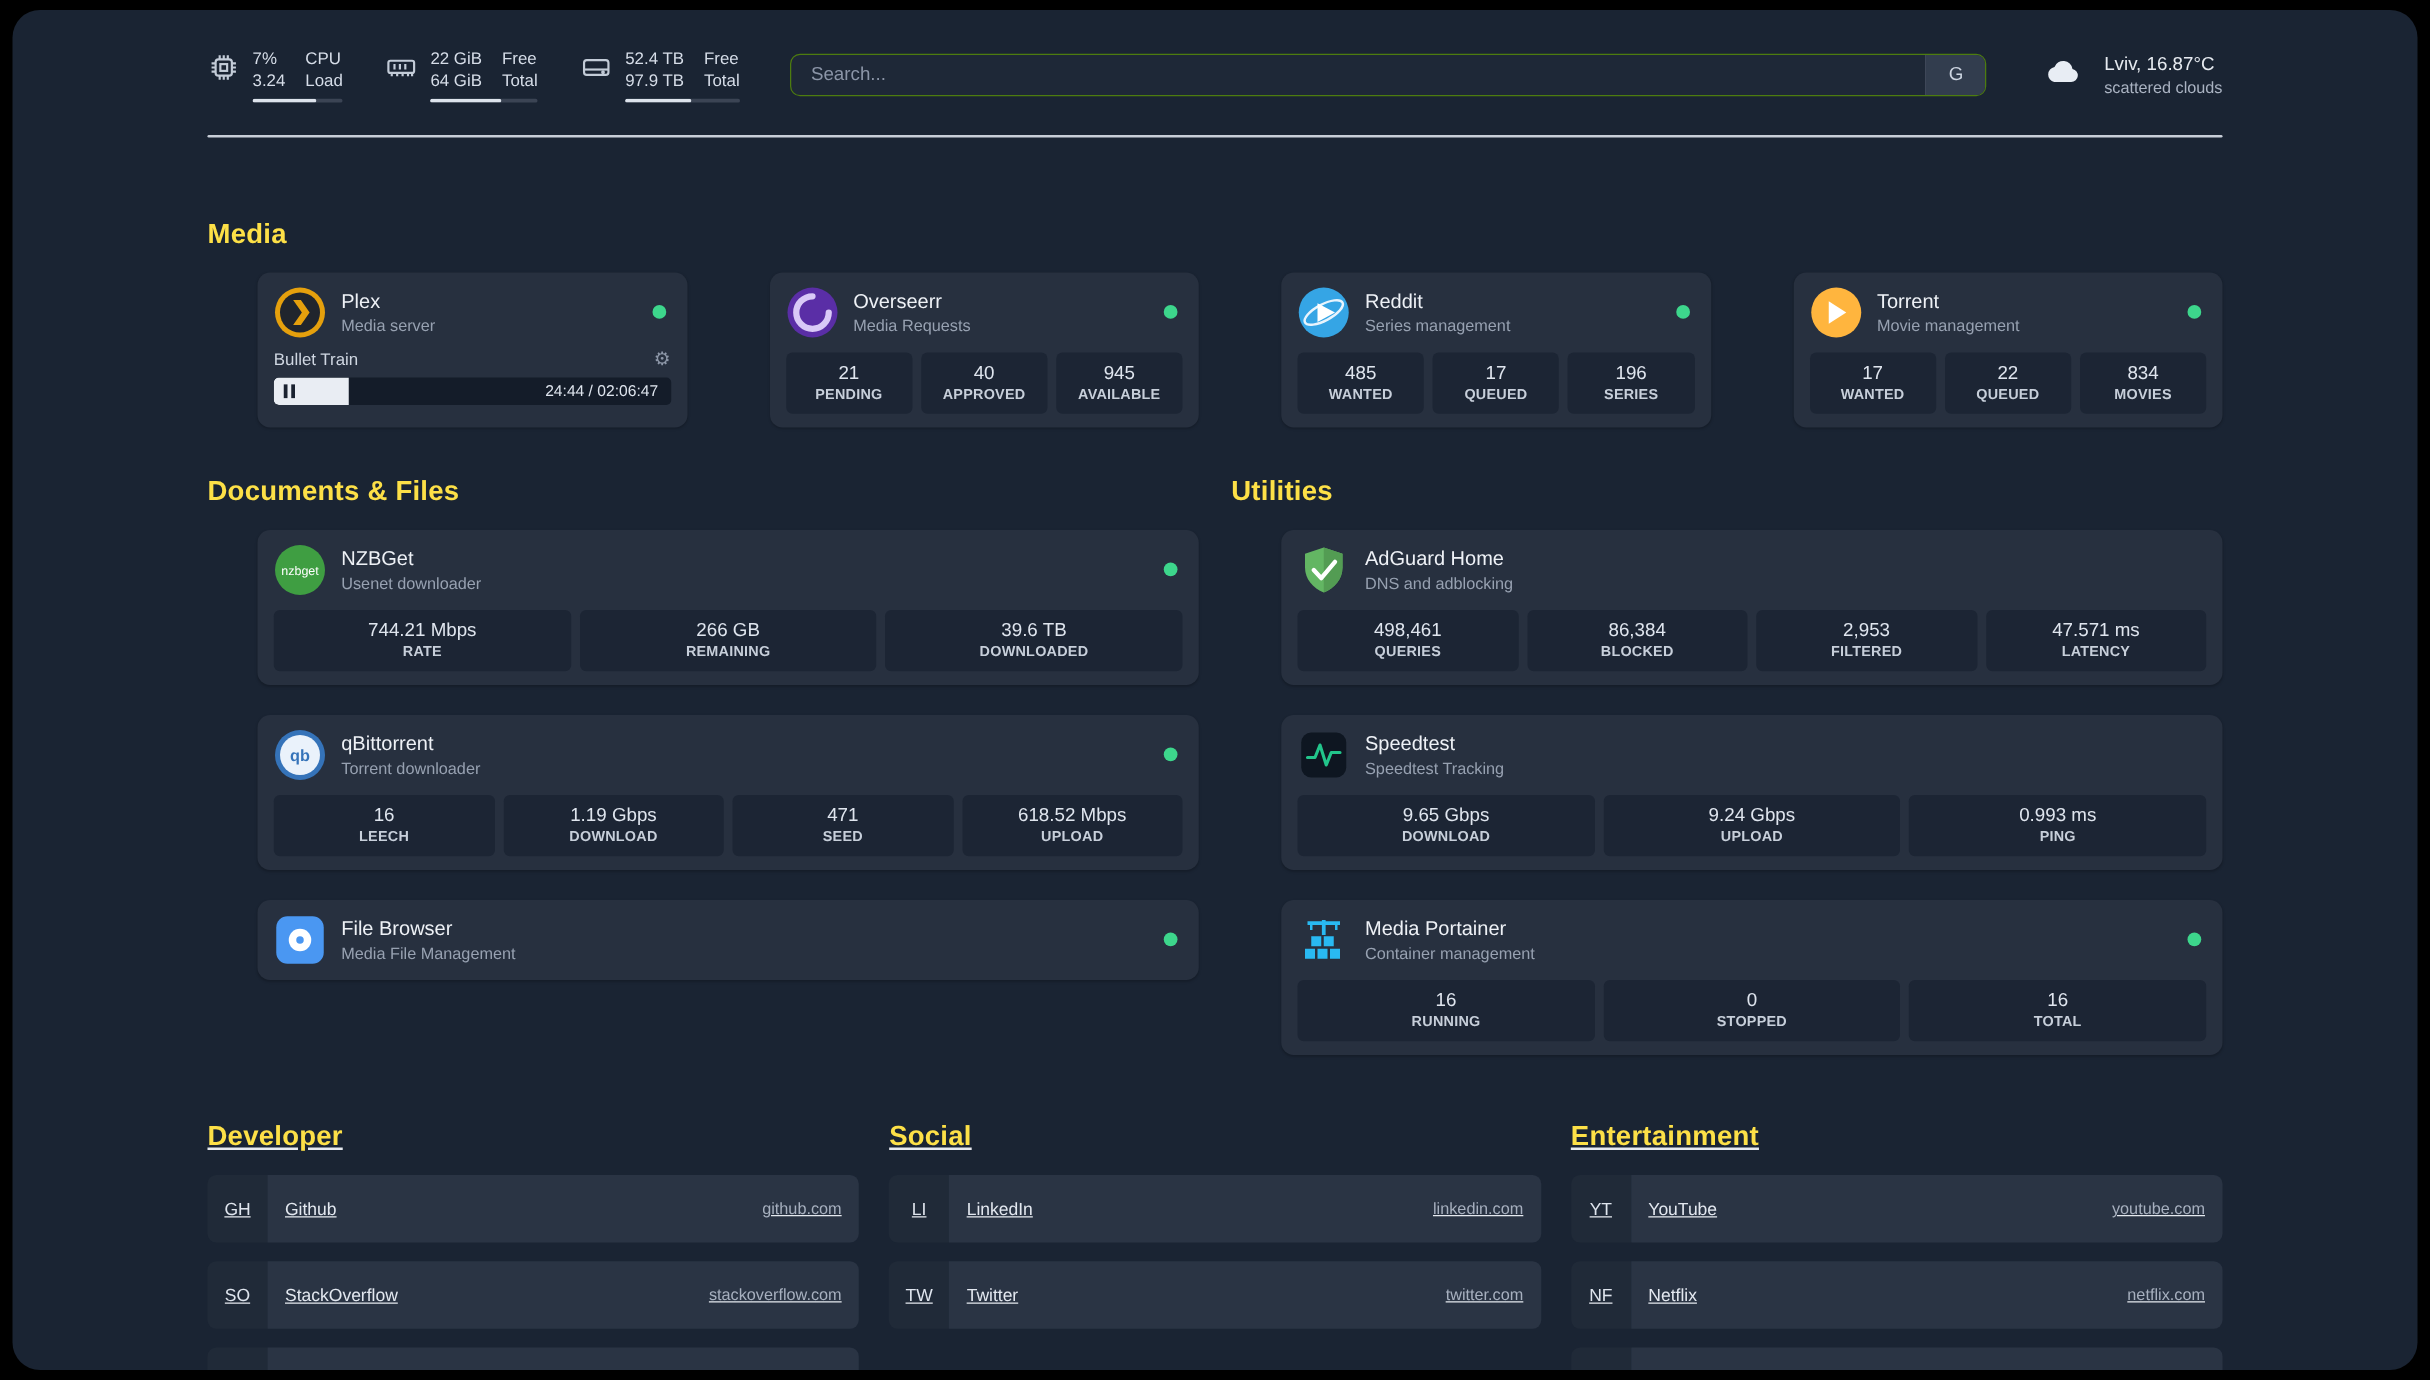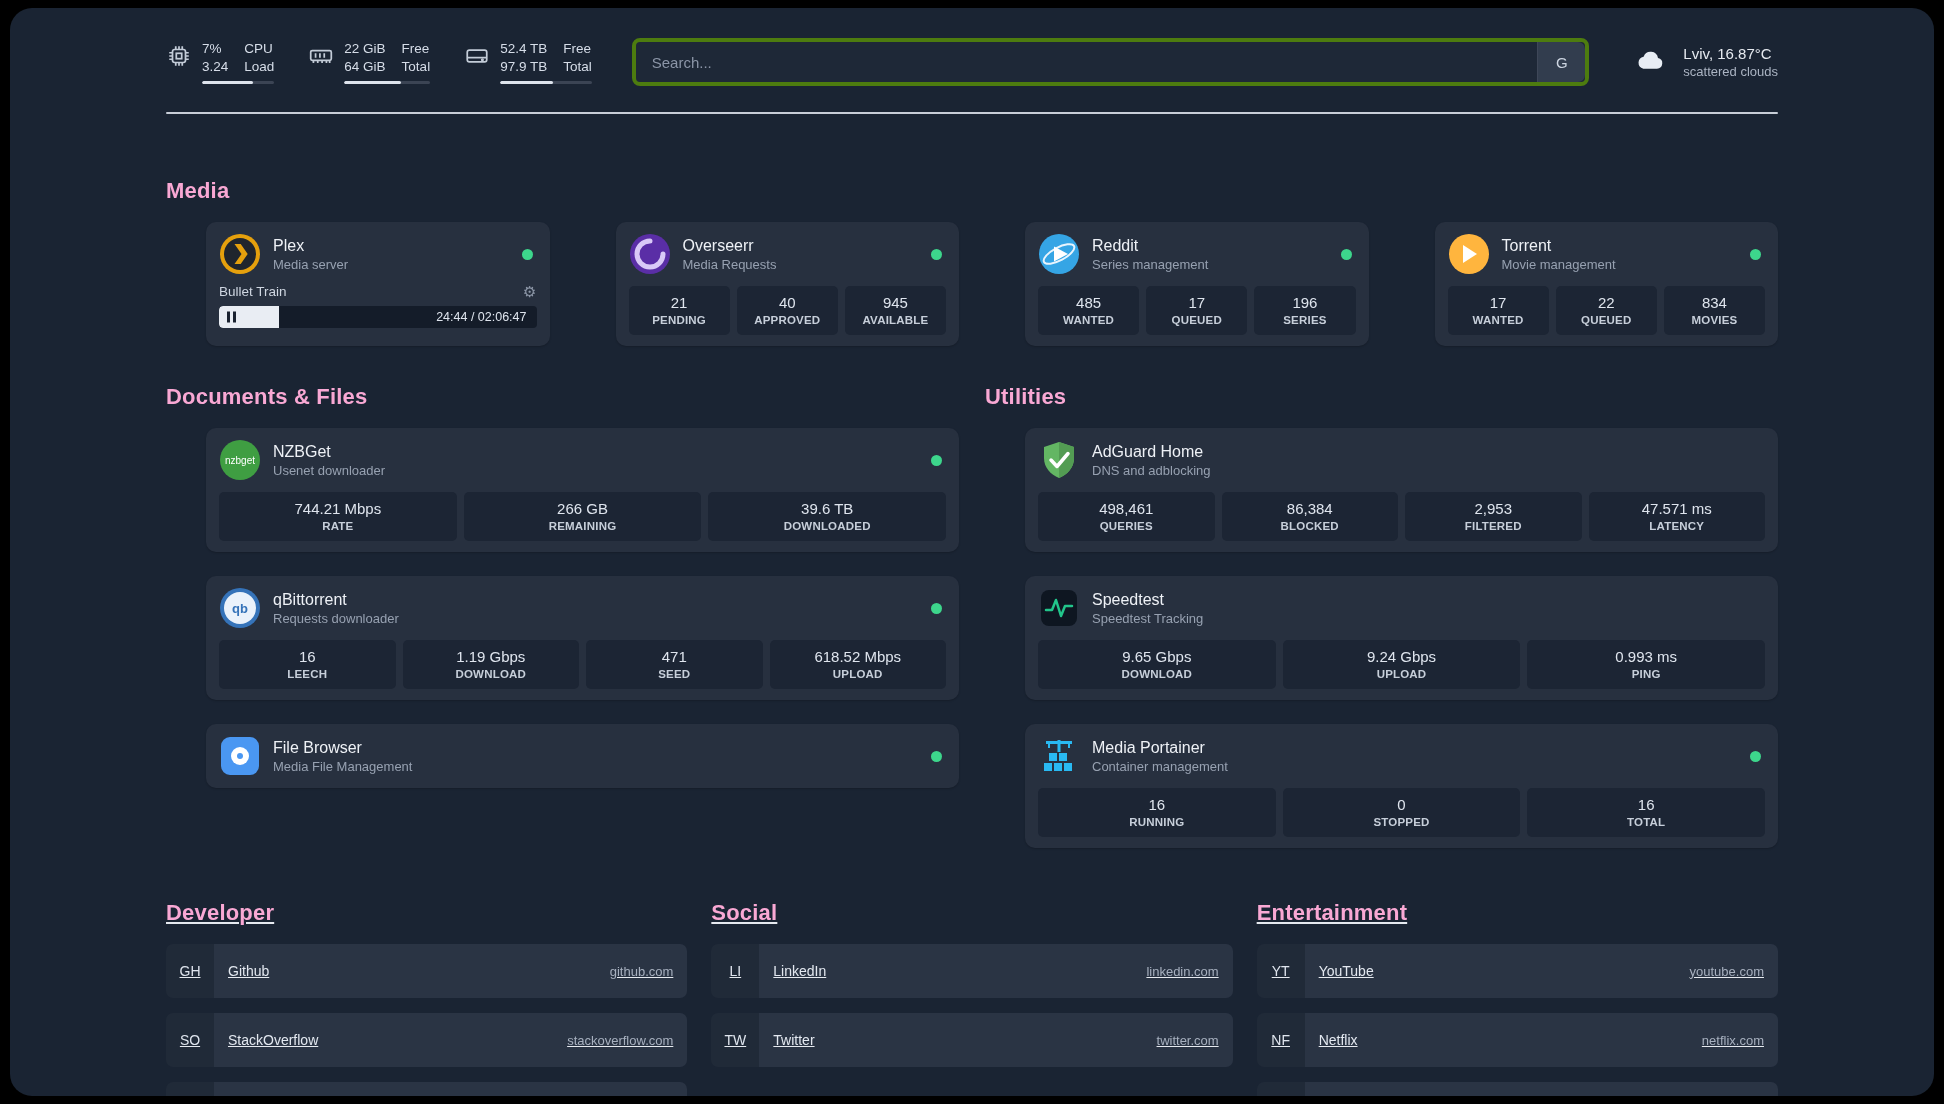--- a/index.html
+++ b/index.html
@@ -10,33 +10,33 @@
   
   .topbar { display:flex; align-items:center; margin-top:30px; }
   .resources { display:flex; gap:34px; align-items:flex-start; }
   .resource { display:flex; gap:10px; align-items:flex-start; }
   .res-icon { margin-top:3px; opacity:.95; }
   .res-cols { display:flex; gap:16px; }
   .res-col { display:flex; flex-direction:column; font-size:13.5px; line-height:1.32; color:#d6dde8; }
   .res-bar { height:3px; background:#3b4454; border-radius:2px; margin-top:5px; overflow:hidden; }
   .res-fill { display:block; height:100%; background:#dde3ec; border-radius:2px; }
 
-  .search { flex:1; margin:0 40px; height:48px; position:relative; border:4px solid #4d7c0f; border-radius:8px; background:rgba(255,255,255,.02); }
+  .search { flex:1; margin:0 40px; height:34px; position:relative; border:1px solid #4d7c0f; border-radius:8px; background:rgba(255,255,255,.02); }
   .search-input { position:absolute; inset:0; background:transparent; border:0; outline:none; color:#e6eaf0; font-size:15px; padding:0 60px 0 16px; font-family:inherit; }
   .search-input::placeholder { color:#8b95a7; }
   .search-provider { position:absolute; top:0; right:0; bottom:0; width:48px; background:#323d4e; border:0; border-left:1px solid #3e4758; border-radius:0 7px 7px 0; color:#cdd5e1; font-size:15px; cursor:pointer; font-family:inherit; }
 
   .weather { display:flex; align-items:center; gap:12px; }
   .weather-loc { font-size:15px; color:#e6eaf0; }
   .weather-cond { font-size:13px; color:#aab3c2; margin-top:2px; }
 
   .divider { height:2px; background:#dbe1ea; border-radius:1px; margin-top:26px; opacity:.9; }
 
   
-  .section-title { font-size:22px; font-weight:600; color:#f9a8d4; letter-spacing:.2px; }
+  .section-title { font-size:22px; font-weight:600; color:#fde047; letter-spacing:.2px; }
   .media-title { margin:64px 0 18px; }
   .media-grid { display:grid; grid-template-columns:repeat(4,1fr); gap:26px; }
 
   .card { background:#27303f; border-radius:10px; padding:11px 13px; box-shadow:0 1px 2px rgba(0,0,0,.2); cursor:pointer;margin-left:40px; }
   .card-head { display:flex; align-items:center; gap:12px; }
   .app-icon { width:42px; height:42px; flex:0 0 auto; display:block; }
   .app-name { font-size:16px; font-weight:500; color:#eef1f6; line-height:1.2; }
   .app-desc { font-size:13px; color:#97a1b1; margin-top:2px; }
   .status-dot { width:11px; height:11px; border-radius:50%; background:#3dd68c; margin-left:auto; margin-right:4px; flex:0 0 auto; }
 
@@ -340,21 +340,21 @@
           <div class="card-head">
             <span class="app-icon">
               <svg viewBox="0 0 42 42" width="42" height="42">
                 <circle cx="21" cy="21" r="20" fill="#3573b9"></circle>
                   <circle cx="21" cy="21" r="16" fill="#eaf2fb"></circle>
                 <text x="21" y="26" text-anchor="middle" font-size="13" font-weight="bold" fill="#3573b9">qb</text>
               </svg>
             </span>
             <div class="app-text">
               <div class="app-name">qBittorrent</div>
-              <div class="app-desc">Requests downloader</div>
+              <div class="app-desc">Torrent downloader</div>
             </div>
             <span class="status-dot"></span>
           </div>
           <div class="stats">
             <div class="stat">
               <div class="stat-value">16</div>
               <div class="stat-label">LEECH</div>
             </div>
             <div class="stat">
               <div class="stat-value">1.19 Gbps</div>

